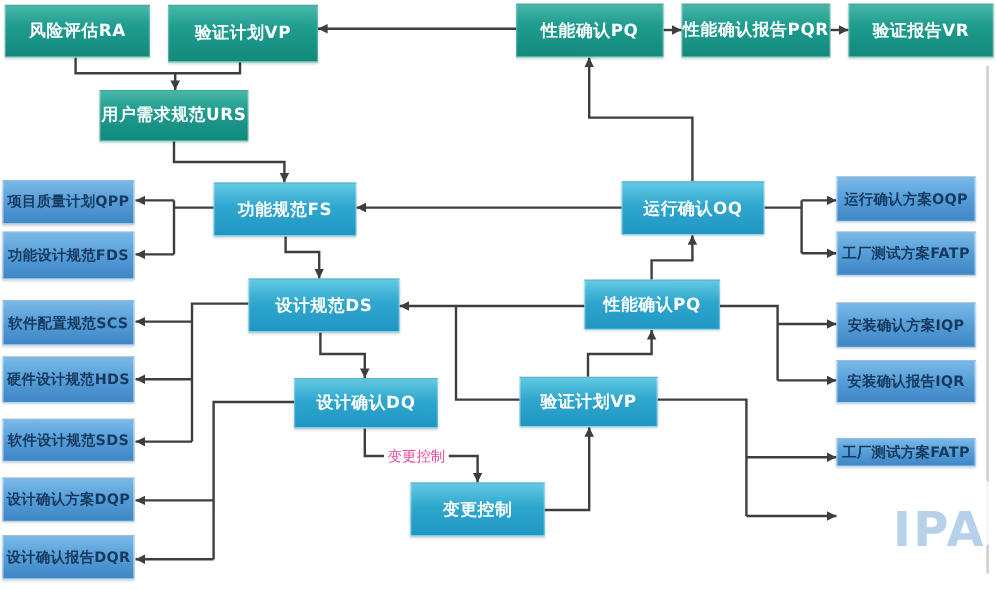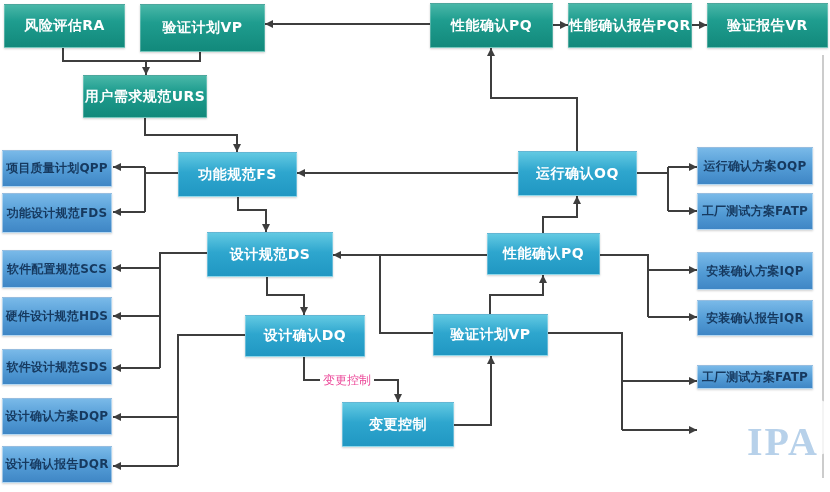--- a/index.html
+++ b/index.html
@@ -32,21 +32,21 @@
   .edge-label{
     position:absolute;z-index:3;background:#ffffff;color:#ec4899;
     font-size:12px;padding:0 3px;white-space:nowrap;
   }
   .watermark{
     position:absolute;z-index:5;left:737px;top:400px;width:92px;height:55px;
     border-radius:10px;background:rgba(255,255,255,0.78);overflow:hidden;
   }
   .watermark span{
     position:absolute;left:50%;transform:translateX(-50%);bottom:-10px;
-    font-size:40px;font-weight:bold;color:#b7d1ea;letter-spacing:2px;font-family:Liberation Serif, serif;
+    font-size:40px;font-weight:bold;color:#b7d1ea;letter-spacing:2px;
   }
   .page-border{
     position:absolute;z-index:0;left:822px;top:55px;width:2px;height:423px;
     background:#cccccc;
   }
 </style>
 </head>
 <body>
 
 <div class="canvas">

